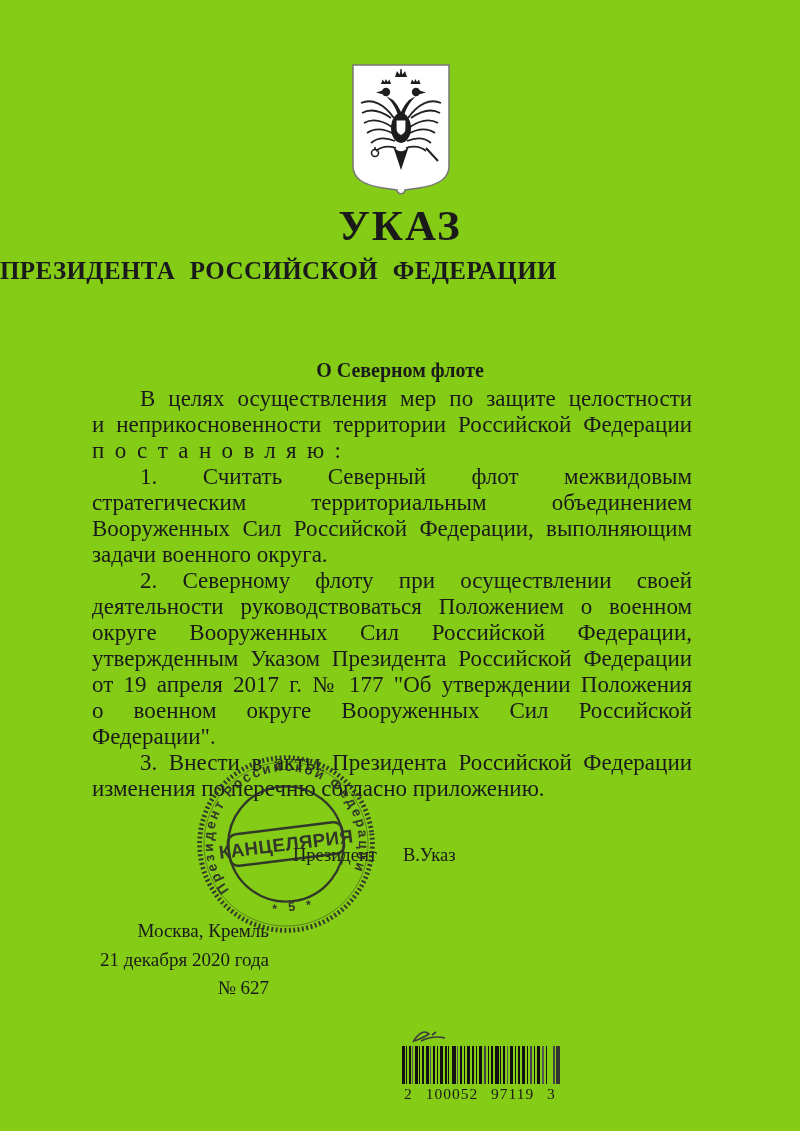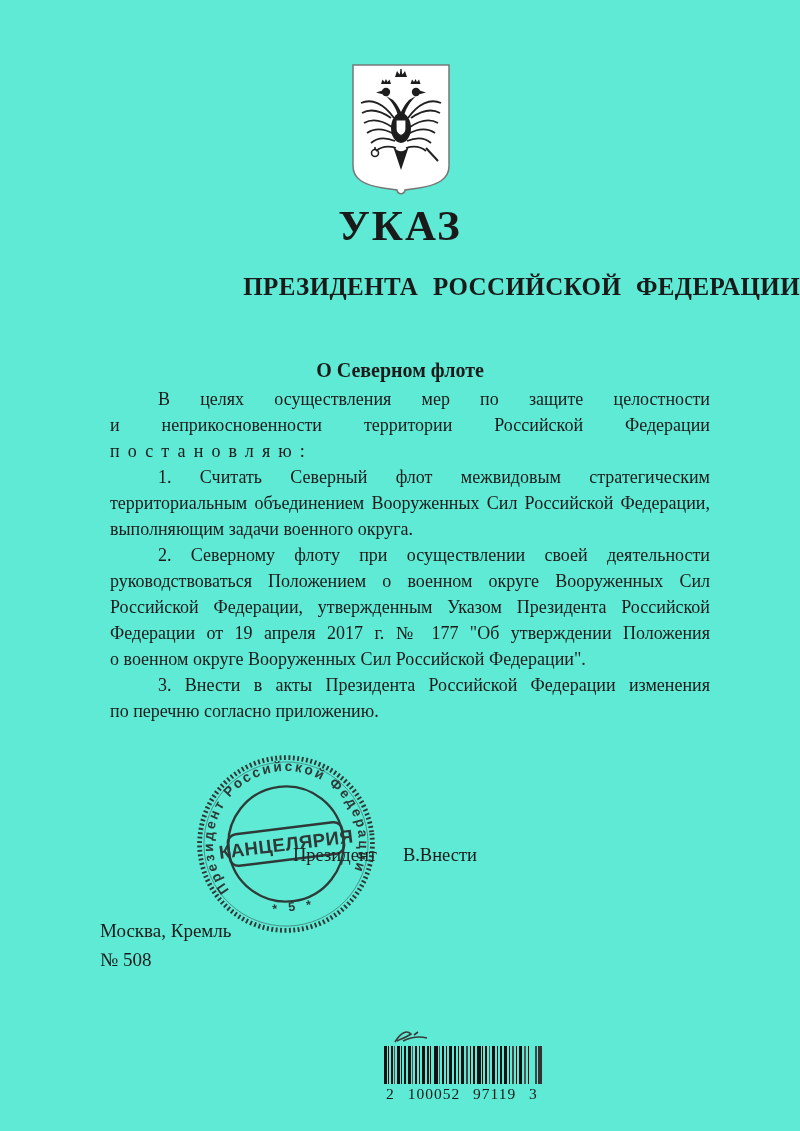--- a/index.html
+++ b/index.html
@@ -1,48 +1,48 @@
 <!DOCTYPE html>
 <html lang="ru"><head>
 <meta charset="utf-8">
 <style>
   html, body { margin: 0; padding: 0; background: #ffffff; }
   .page {
     position: relative;
     width: 800px;
     height: 1131px;
-    background: #5eead4;
+    background: #84cc16;
     font-family: "Liberation Serif", serif;
     color: #1a1a1a;
     overflow: hidden;
     margin: 0 auto;
   }
 
   
   .coat { position: absolute; left: 346px; top: 60px; width: 110px; height: 140px; }
 
   
   .title {
     position: absolute; top: 201px; left: 0; width: 100%;
     text-align: center; font-size: 43px; font-weight: 700; letter-spacing: 2px;
   }
   .subtitle {
     position: absolute; top: 257px; left: 0; width: 100%;
-    text-align: right; font-size: 25px; font-weight: 700;
-    word-spacing: 8px; letter-spacing: 0.4px; margin-top: 16px;
+    text-align: left; font-size: 25px; font-weight: 700;
+    word-spacing: 8px; letter-spacing: 0.4px;
   }
   .subject {
     position: absolute; top: 334px; left: 0; width: 100%;
     text-align: center; font-size: 20px; font-weight: 700; margin-top: 25px;
   }
 
   
   .body-text {
-    position: absolute; left: 110px; top: 386px; width: 600px;
-    font-size: 18px; line-height: 26px; text-align: justify;
+    position: absolute; left: 92px; top: 386px; width: 600px;
+    font-size: 23px; line-height: 26px; text-align: justify;
   }
   .body-text p { margin: 0; text-indent: 48px; }
   .resolve { letter-spacing: 0.45em; }
 
   
   .signature {
     position: absolute; left: 293px; top: 842px;
     display: flex; align-items: flex-end; gap: 26px;
     font-size: 18.5px; line-height: 27px; z-index: 1;
   }
@@ -50,25 +50,25 @@
 
   
   .stamp {
     position: absolute; left: 190px; top: 748px; width: 192px; height: 192px;
     z-index: 2; opacity: 0.92;
   }
 
   
   .footer {
     position: absolute; left: 100px; top: 917px;
-    font-size: 19px; line-height: 28.5px;
+    font-size: 19px; line-height: 28.5px; text-align: right;
   }
 
   
-  .barcode-block { position: absolute; left: 384px; top: 1028px; width: 160px; }
+  .barcode-block { position: absolute; left: 402px; top: 1028px; width: 160px; }
   .squiggle { display: block; margin-left: 8px; }
   .bars { display: block; }
   .digits {
     font-size: 15.5px; letter-spacing: 1px; word-spacing: 8px;
     margin-top: 1px; padding-left: 2px; white-space: nowrap;
   }
 </style>
 </head>
 <body>
 
@@ -107,41 +107,42 @@
     <p><span>В целях осуществления мер по защите целостности и&nbsp;неприкосновенности территории Российской Федерации </span><span class="resolve">постановляю:</span></p>
     <p>1. Считать Северный флот межвидовым стратегическим территориальным объединением Вооруженных Сил Российской Федерации, выполняющим задачи военного округа.</p>
     <p>2. Северному флоту при осуществлении своей деятельности руководствоваться Положением о&nbsp;военном округе Вооруженных Сил Российской Федерации, утвержденным Указом Президента Российской Федерации от 19 апреля 2017 г. № 177 "Об утверждении Положения о&nbsp;военном округе Вооруженных Сил Российской Федерации".</p>
     <p>3. Внести в акты Президента Российской Федерации изменения по&nbsp;перечню согласно приложению.</p>
   </div>
 
   <div class="signature">
     <div class="sig-col">
       <div>Президент</div>
     </div>
-    <div class="sig-name">В.Внести</div>
+    <div class="sig-name">В.Указ</div>
   </div>
 
   <svg class="stamp" viewBox="0 0 200 200" xmlns="http://www.w3.org/2000/svg" aria-hidden="true">
     <g transform="rotate(-7 100 100)" fill="none" stroke="#2b2b2b">
       <circle cx="100" cy="100" r="90" stroke-width="5" stroke-dasharray="2 2.6"></circle>
       <circle cx="100" cy="100" r="85.5" stroke-width="0.8" opacity="0.6"></circle>
       <circle cx="100" cy="100" r="60" stroke-width="2.4"></circle>
       <rect x="40" y="83.5" width="120" height="33" rx="9" stroke-width="2.6"></rect>
       <path id="ringPath" d="M 35.6,140.3 A 76,76 0 1 1 164.4,140.3" stroke="none"></path>
       <text font-family="Liberation Sans" ,="" sans-serif="" font-size="14.5" font-weight="bold" fill="#2b2b2b" stroke="none" letter-spacing="2.5">
         <textPath href="#ringPath" startOffset="0" textLength="320" lengthAdjust="spacingAndGlyphs">Президент Российской Федерации</textPath>
       </text>
       <text x="100" y="107" text-anchor="middle" font-family="Liberation Sans" ,="" sans-serif="" font-size="19.5" font-weight="bold" fill="#2b2b2b" stroke="none" letter-spacing="0.5">КАНЦЕЛЯРИЯ</text>
       <text x="100" y="170" text-anchor="middle" font-family="Liberation Sans" ,="" sans-serif="" font-size="13" font-weight="bold" fill="#2b2b2b" stroke="none" letter-spacing="4">* 5 *</text>
     </g>
   </svg>
 
   <div class="footer">
     <div>Москва, Кремль</div>
-    <div>№ 508</div>
+    <div>21 декабря 2020 года</div>
+    <div>№ 627</div>
   </div>
 
   <div class="barcode-block">
     <svg class="squiggle" width="40" height="18" viewBox="0 0 40 18" xmlns="http://www.w3.org/2000/svg" aria-hidden="true">
       <path d="M3,14 C9,4 15,2 19,6 C15,9 9,11 5,13 M11,13 C19,9 27,8 35,10 M22,7 l4,-3" stroke="#3a3a3a" stroke-width="1.6" fill="none"></path>
     </svg>
     <svg class="bars" width="158" height="38" viewBox="0 0 158 38" xmlns="http://www.w3.org/2000/svg" aria-hidden="true">
       <g fill="#111">
         <rect x="0" width="3" height="38"></rect>
           <rect x="4" width="1" height="38"></rect>

